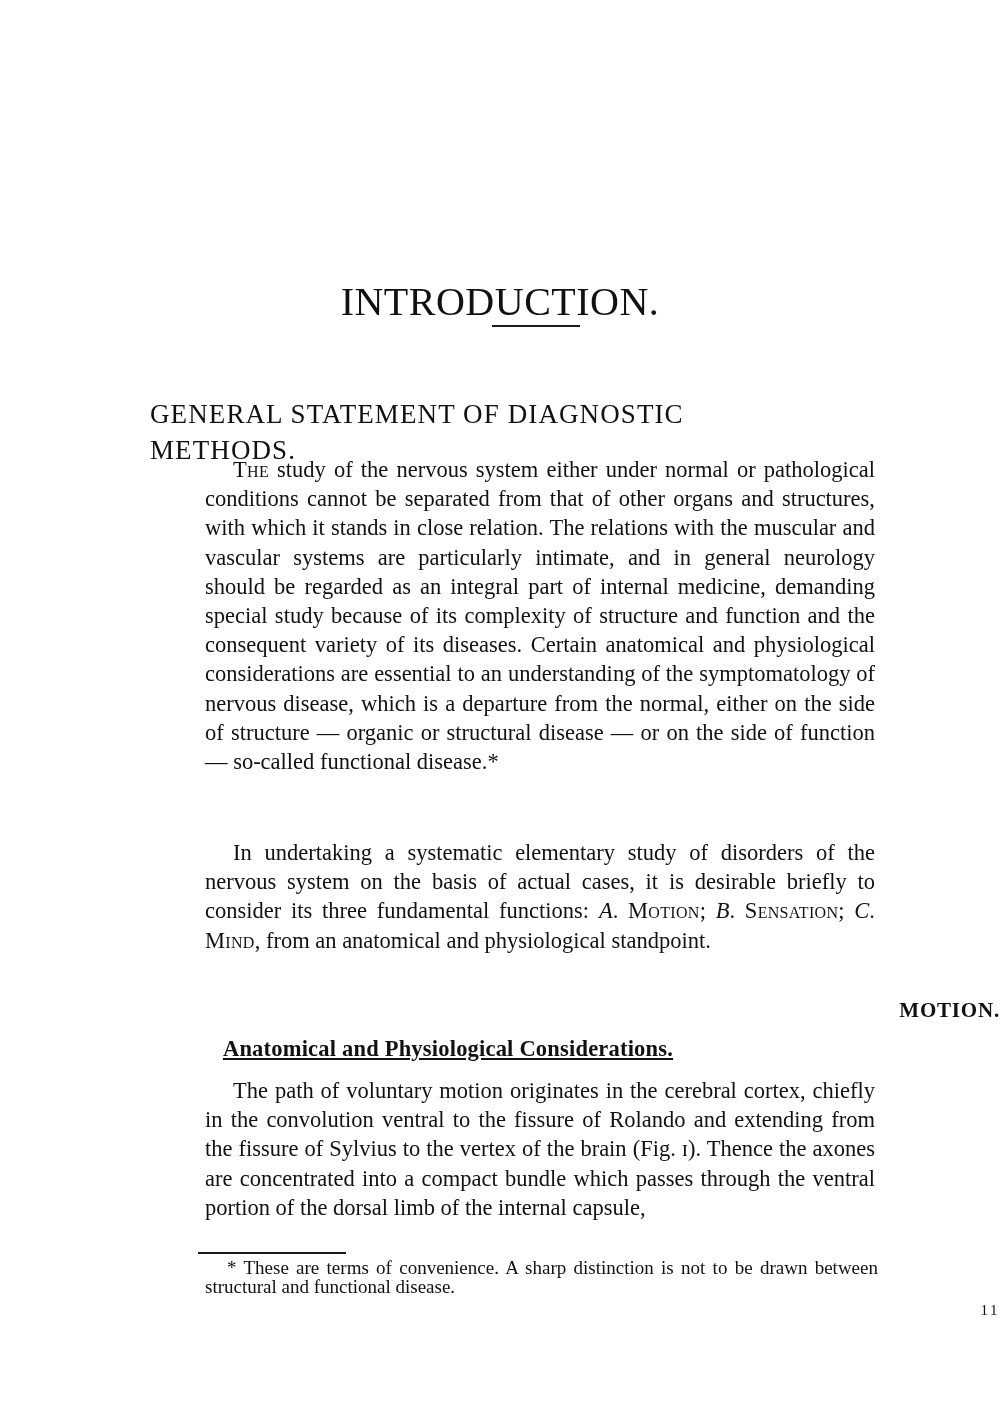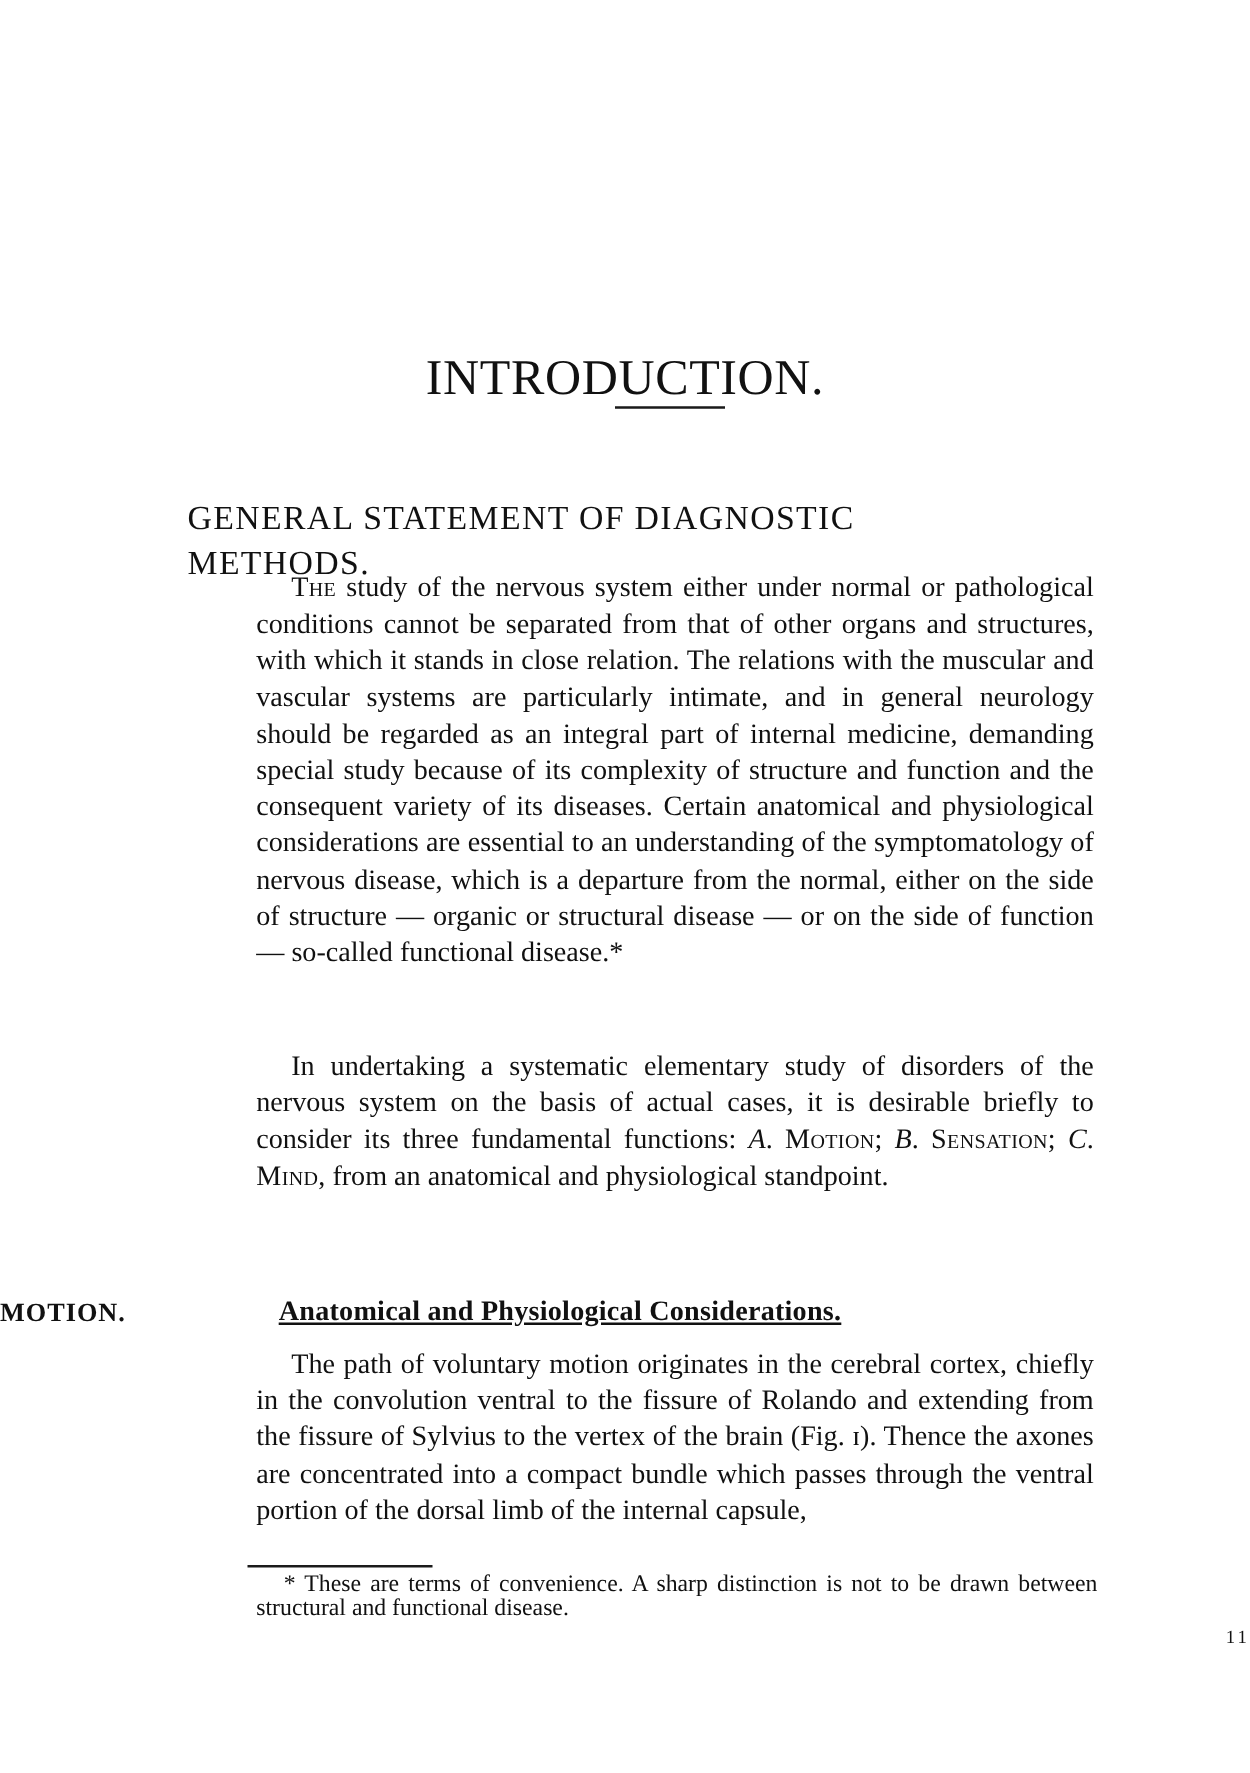--- a/index.html
+++ b/index.html
@@ -97,25 +97,24 @@
   #para-one { top: 455px; }
   
   #para-two { top: 838px; }
 
   
   .head-motion {
     position: absolute;
     left: 0;
     top: 998px;
     width: 1000px;
-    text-align: left;
+    text-align: right;
     font-size: 21px;
     font-weight: 700;
     letter-spacing: 0.8px;
-    margin-top: 40px;
   }
   .head-sub {
     position: absolute;
     left: 0;
     top: 1036px;
     width: 896px;
     text-align: center;
     font-size: 22.5px;
     font-weight: 700;
     letter-spacing: 0.2px;

